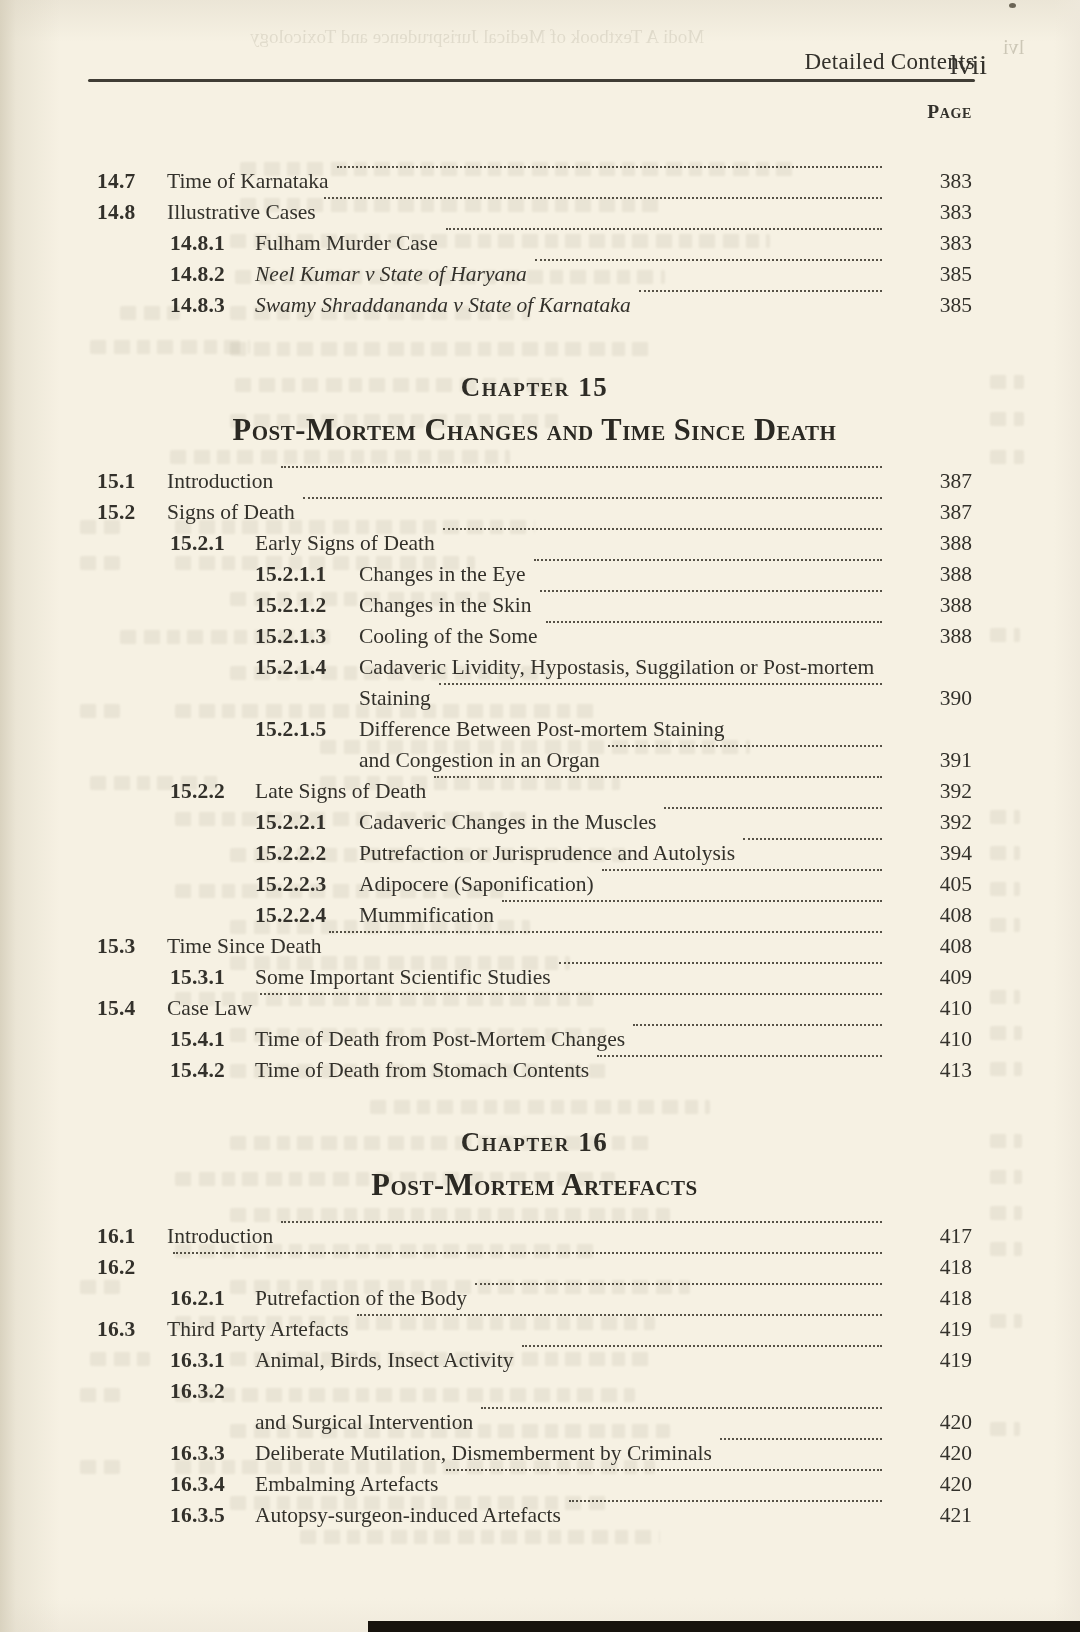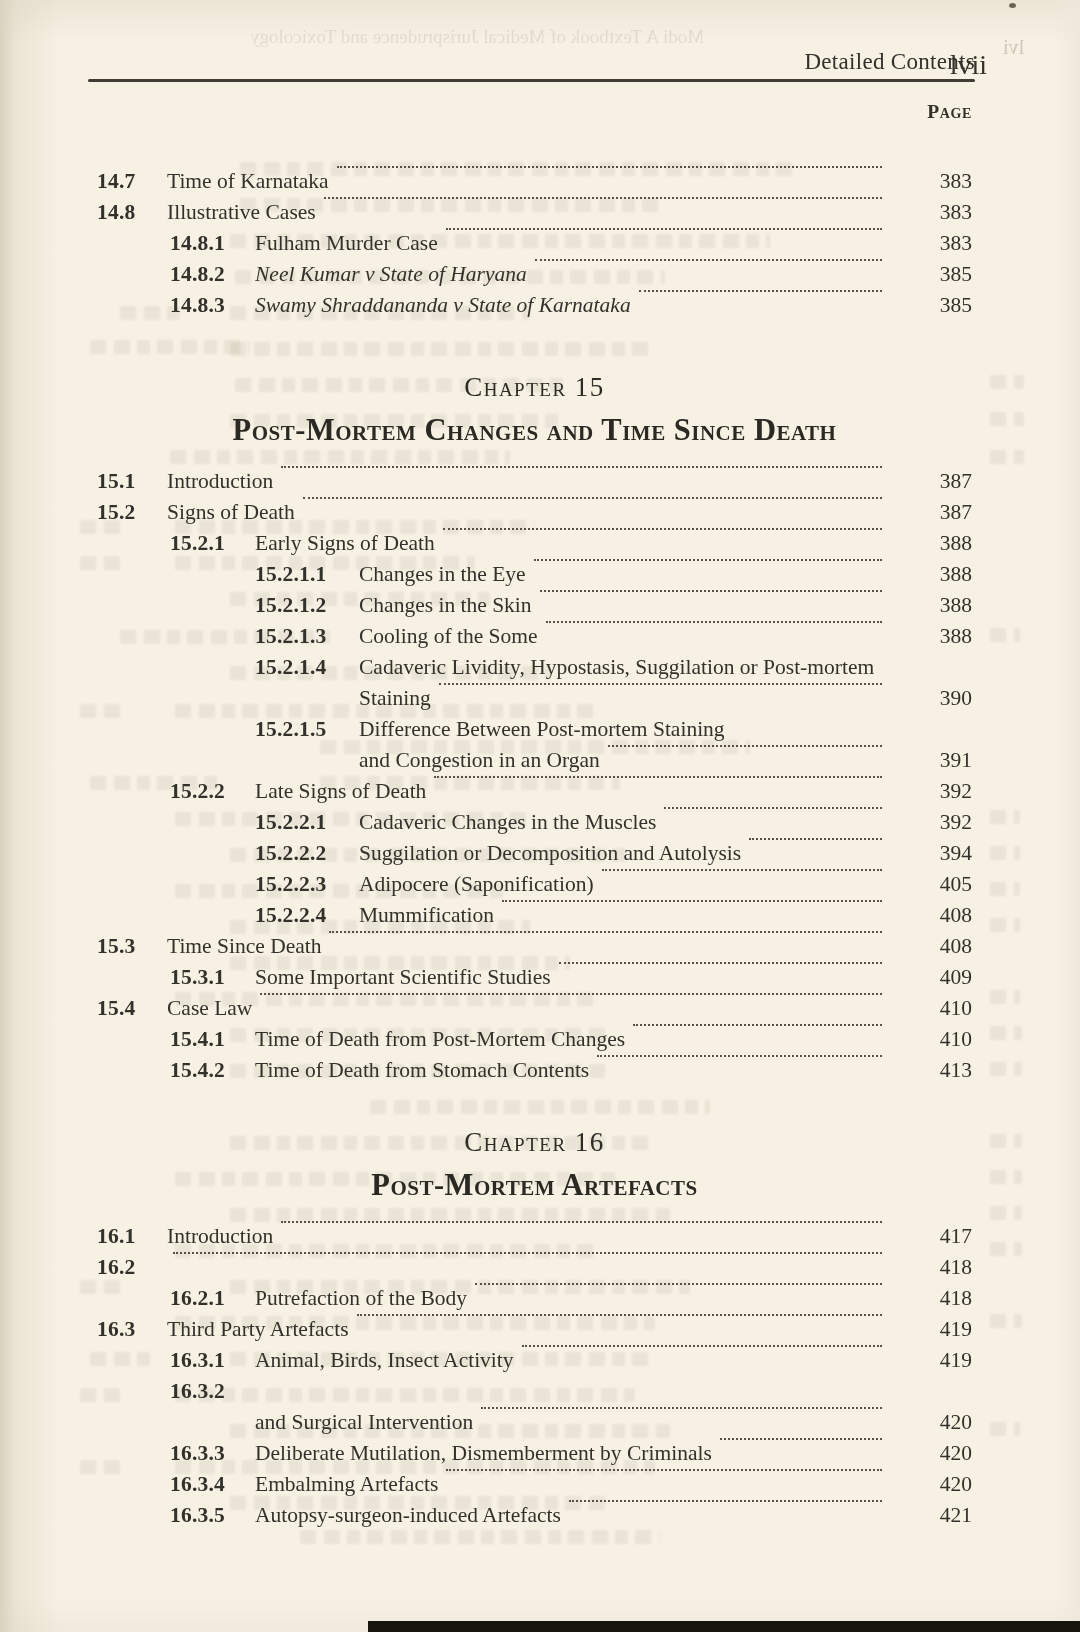--- a/index.html
+++ b/index.html
@@ -38,21 +38,21 @@
   .cont.lv2{padding-left:158px;}
   .cont.lv3{padding-left:262px;}
   .title{flex:none;padding-right:2px;white-space:nowrap;}
   .title.italic{font-style:italic;}
   .leader{flex:1;border-bottom:2.5px dotted rgba(58,54,44,.85);margin:0 2px 6px 6px;min-width:18px;}
   .pg{flex:none;width:88px;text-align:right;}
   
   .chapter{text-align:center;margin-bottom:16px;}
   .chapter.ch-0{margin-top:49px;}
   .chapter.ch-1{margin-top:39px;}
-  .ch-num{font-variant:small-caps;font-size:27px;line-height:34px;letter-spacing:1.5px;font-weight:400;color:#2e2c26;}
+  .ch-num{font-variant:small-caps;font-size:27px;line-height:34px;letter-spacing:1.5px;font-weight:700;color:#2e2c26;}
   .ch-title{font-variant:small-caps;font-weight:700;font-size:30.5px;line-height:40px;margin-top:6px;
     letter-spacing:.5px;color:#2b2923;}
   
   .bottom-bar{position:absolute;left:368px;right:0;bottom:0;height:11px;background:#17130d;z-index:3;}
   .speck{position:absolute;top:3px;right:64px;width:7px;height:5px;background:#4a4435;border-radius:50%;
     opacity:.8;z-index:3;}
 </style>
 </head>
 <body>
 
@@ -229,21 +229,21 @@
         <span class="pg">392</span>
       </div>
       <div class="row lv3">
         <span class="num">15.2.2.1</span>
         <span class="title">Cadaveric Changes in the Muscles</span>
         <span class="leader"></span>
         <span class="pg">392</span>
       </div>
       <div class="row lv3">
         <span class="num">15.2.2.2</span>
-        <span class="title">Suggilation or Decomposition and Autolysis</span>
+        <span class="title">Putrefaction or Jurisprudence and Autolysis</span>
         <span class="leader"></span>
         <span class="pg">394</span>
       </div>
       <div class="row lv3">
         <span class="num">15.2.2.3</span>
         <span class="title">Adipocere (Saponification)</span>
         <span class="leader"></span>
         <span class="pg">405</span>
       </div>
       <div class="row lv3">

